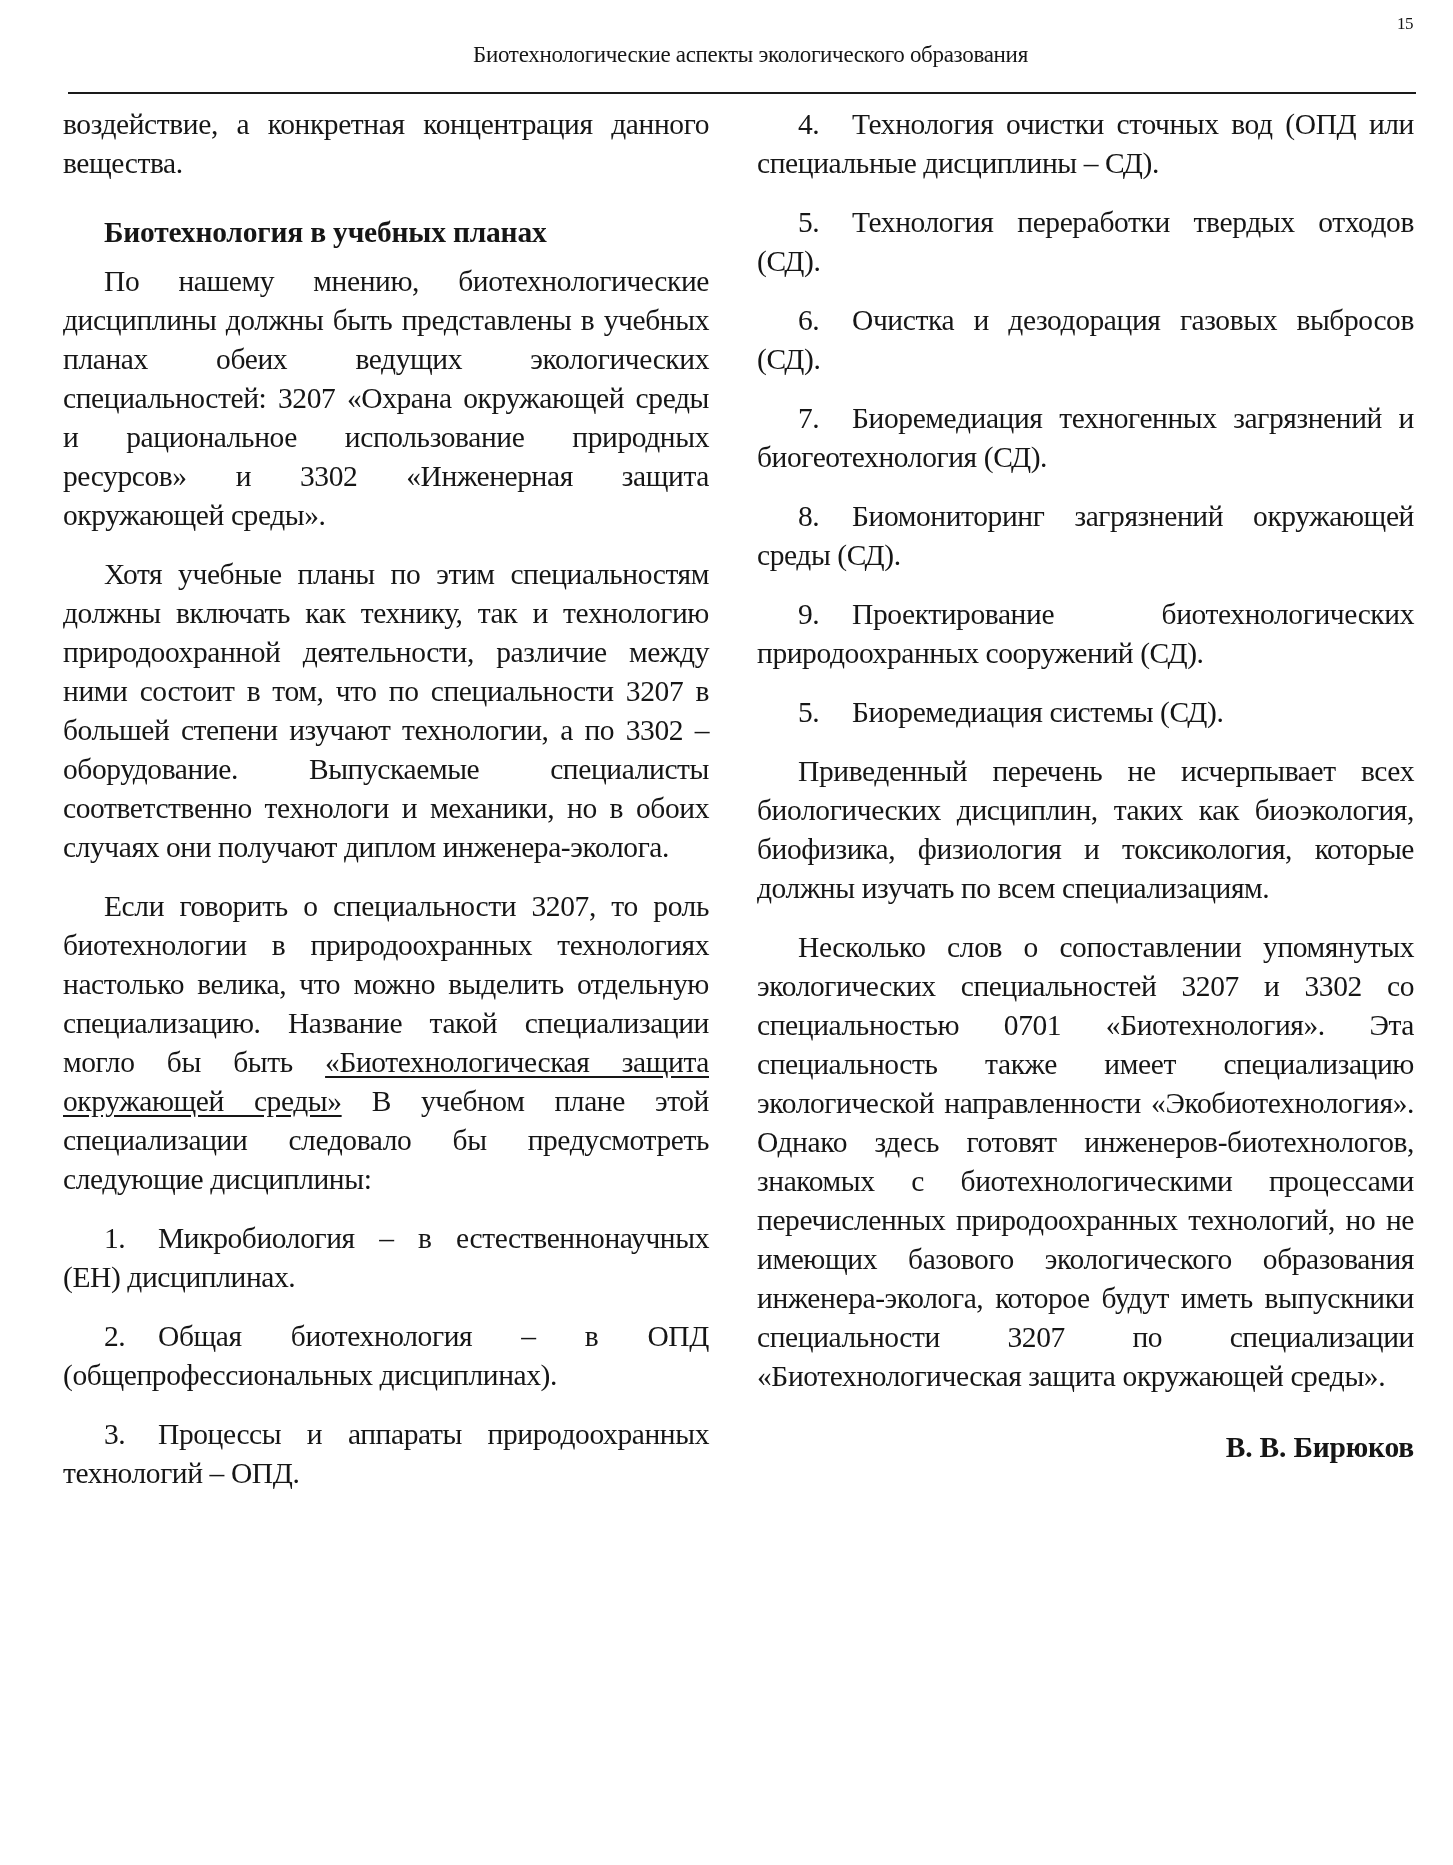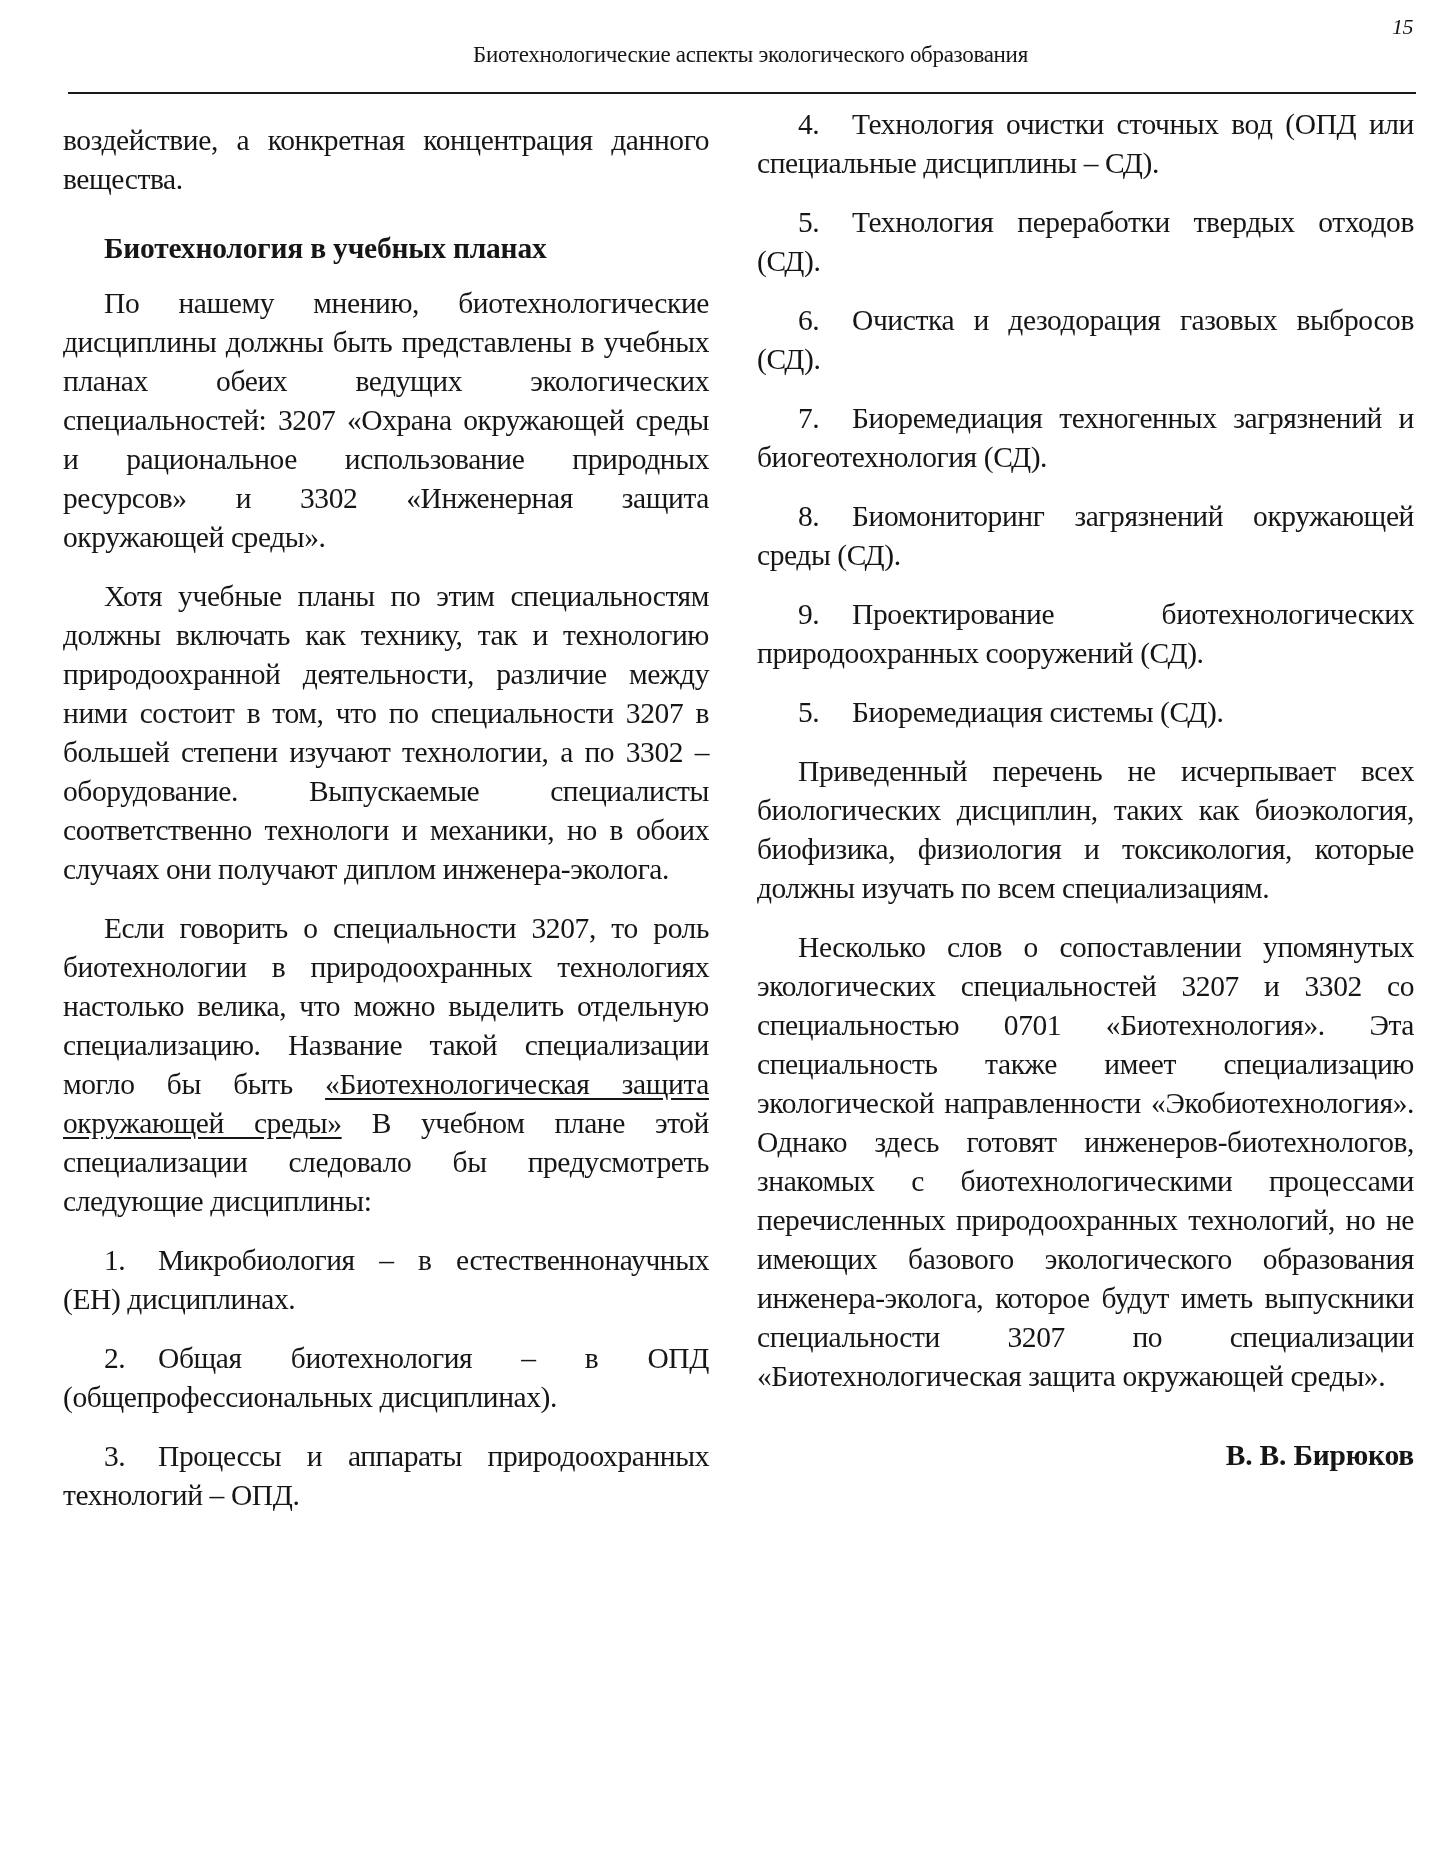--- a/index.html
+++ b/index.html
@@ -3,50 +3,50 @@
   <meta charset="utf-8">
   <style>
     html, body { margin: 0; padding: 0; background: #ffffff; }
     body {
       width: 1453px; height: 1865px; position: relative; overflow: hidden;
       font-family: "Liberation Serif", "DejaVu Serif", serif;
       color: #161616;
     }
     .page-number {
       position: absolute; top: 14px; right: 40px;
-      font-size: 22px; letter-spacing: -0.5px; font-style: italic;
+      font-size: 17px; letter-spacing: -0.5px;
     }
     .running-header {
       position: absolute; top: 42px; left: 0; right: 0;
       text-align: center; font-size: 23px; letter-spacing: -0.3px;
       padding-left: 48px;
     }
     .header-rule {
       position: absolute; top: 92px; left: 68px; width: 1348px; height: 0;
       border-top: 2px solid #1a1a1a;
     }
     .col {
       position: absolute; top: 105px; width: 646px;
       font-size: 29.5px; line-height: 39px;
       text-align: justify; hyphens: manual;
       letter-spacing: -0.4px;
     }
     .col-left { left: 63px; }
     .col-right { left: 757px; width: 657px; }
-    .col p { margin: 16px 0 20px 0; text-indent: 41px; }
+    .col p { margin: 0 0 20px 0; text-indent: 41px; }
     .col p.noindent { text-indent: 0; }
     .section-heading {
       font-weight: bold; margin: 30px 0 10px 0; text-indent: 41px;
       text-align: left; letter-spacing: -0.2px;
     }
     .list-item { margin: 0 0 20px 0; text-indent: 41px; }
     .list-item .num { display: inline-block; min-width: 54px; text-indent: 0; }
     .underline { text-decoration: underline; text-underline-offset: 4px; }
     .author {
-      text-align: right; font-weight: bold; margin-top: 40px;
+      text-align: right; font-weight: bold; margin-top: 32px;
       letter-spacing: -0.2px;
     }
   </style>
 </head>
 <body>
 
 <div class="page-number">15</div>
 <div class="running-header">Биотехнологические аспекты экологического образования</div>
 <div class="header-rule"></div>
 

